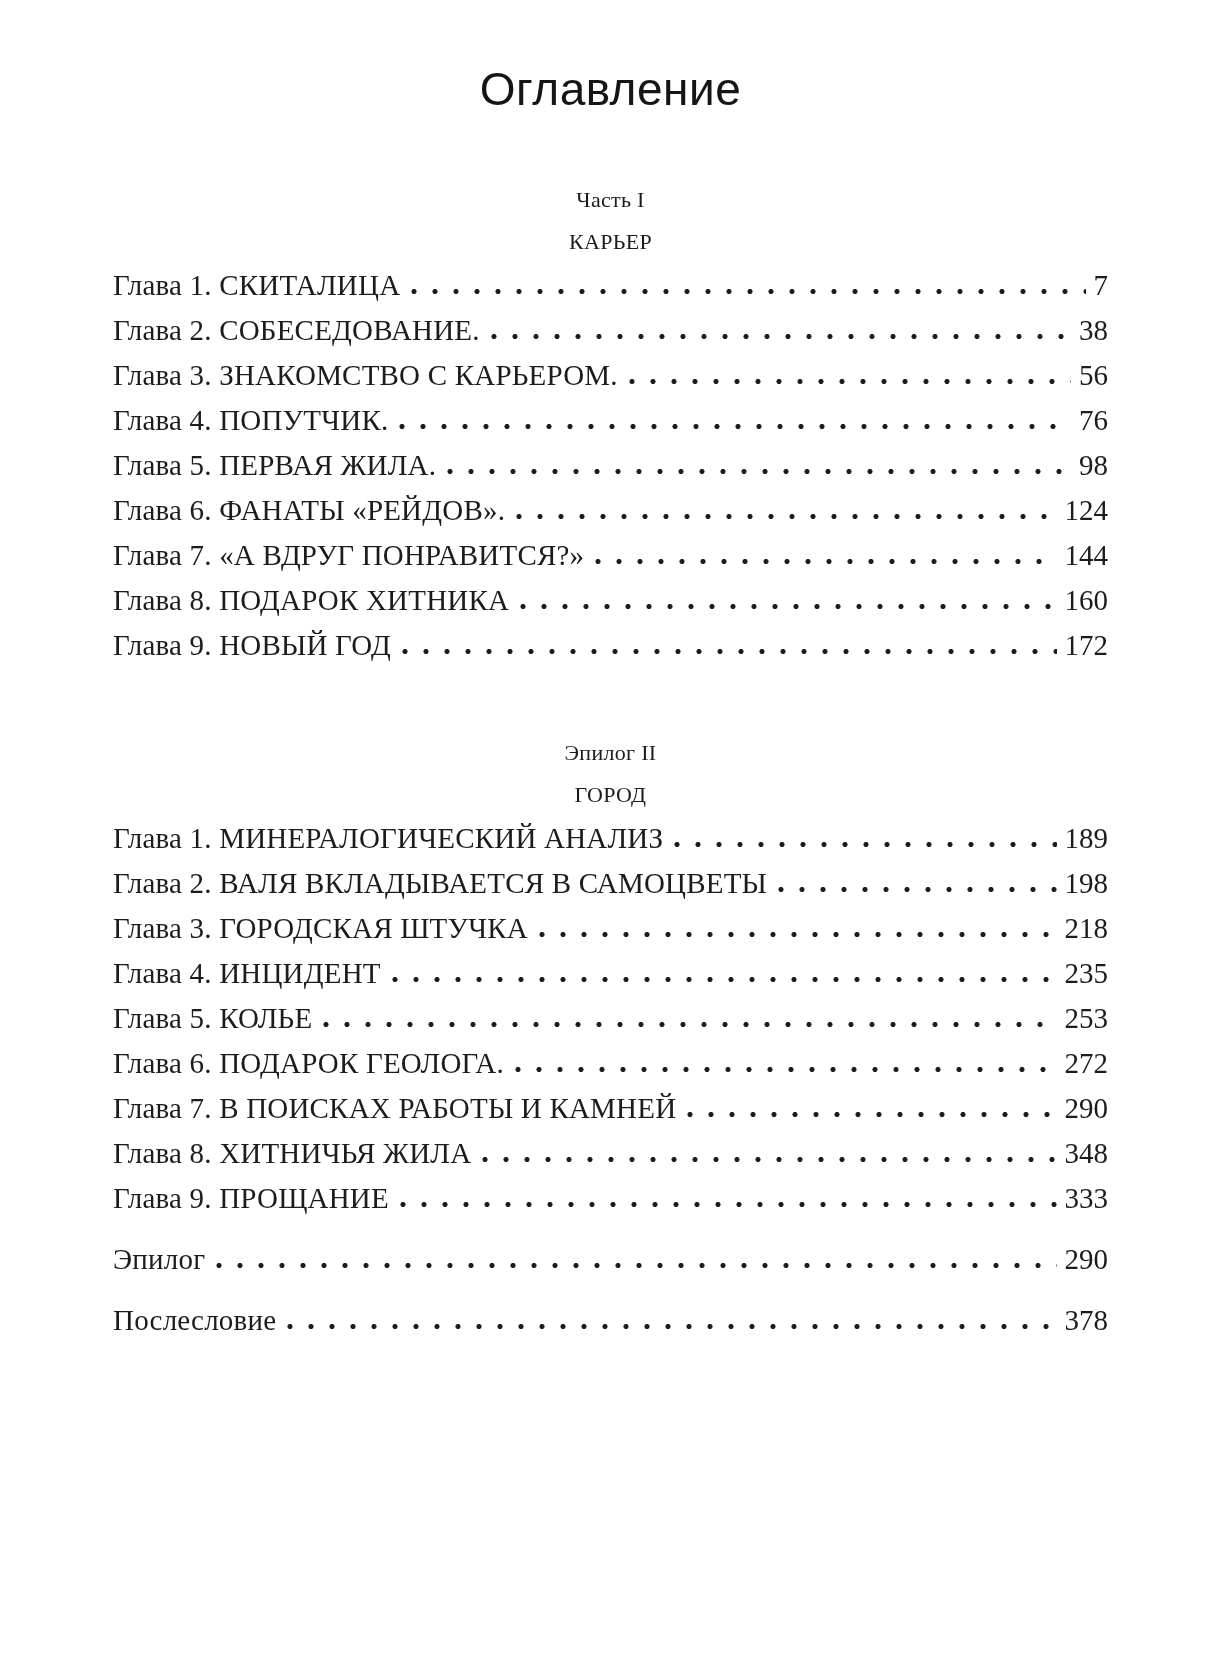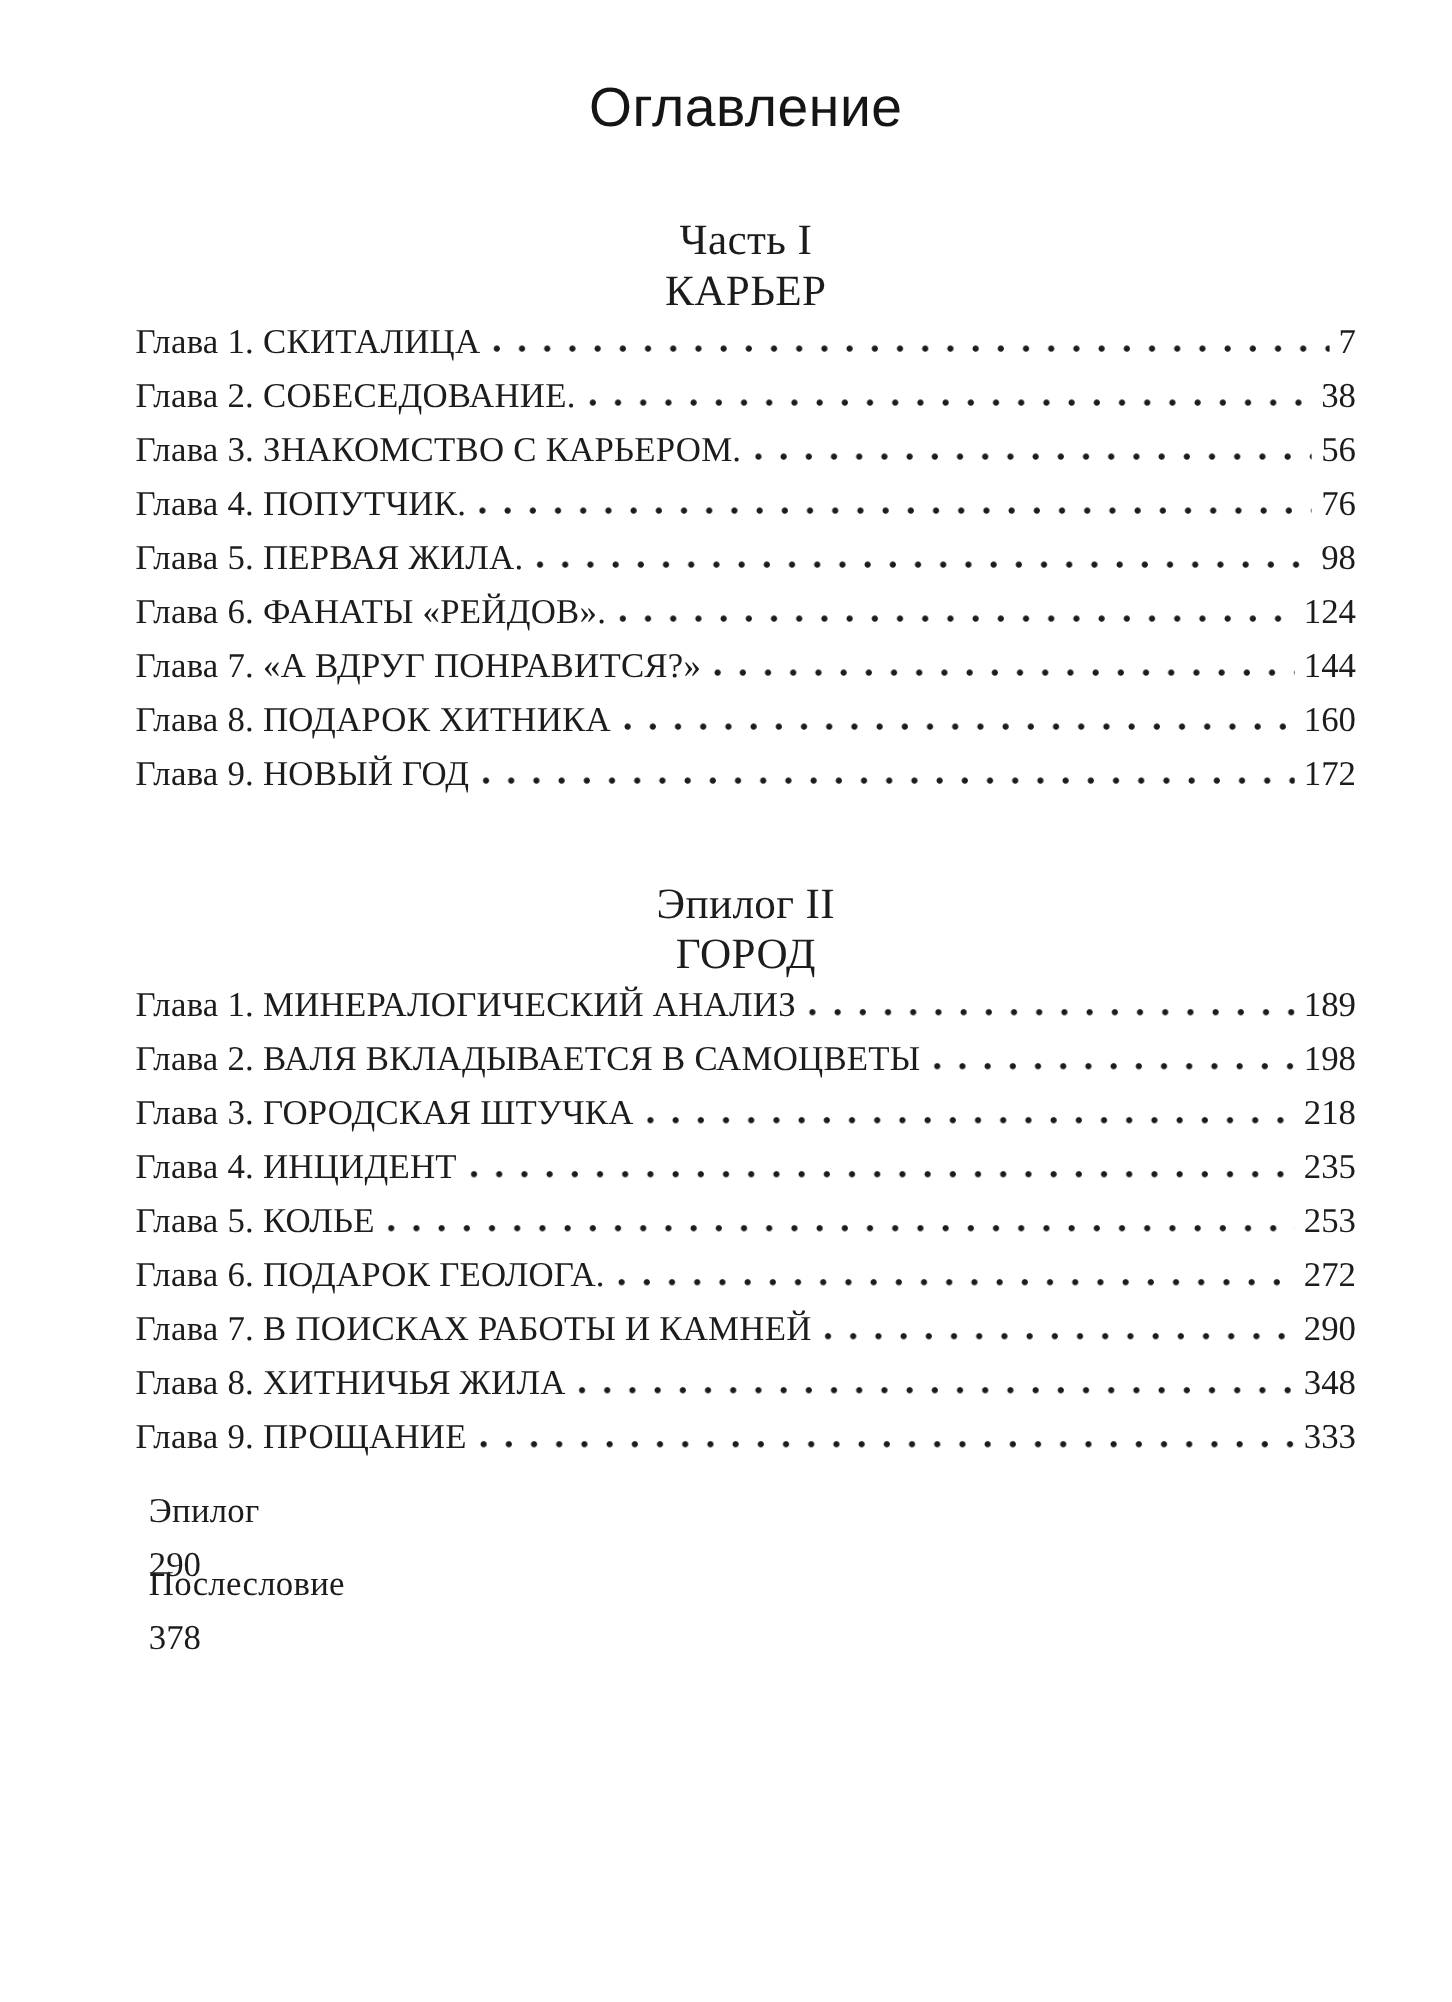--- a/index.html
+++ b/index.html
@@ -11,38 +11,38 @@
     height: 1668px;
     background: #ffffff;
     color: #1c1c1c;
     font-family: "Liberation Serif", "DejaVu Serif", serif;
     overflow: hidden;
   }
   .page {
     box-sizing: border-box;
     width: 1210px;
     height: 1668px;
-    padding: 62px 80px 40px 113px;
+    padding: 62px 102px 40px 113px;
   }
   .page-title {
     margin: 0;
     font-family: "Liberation Sans", "DejaVu Sans", sans-serif;
     font-weight: normal;
     font-size: 46px;
     line-height: 55px;
     text-align: center;
     letter-spacing: 0.5px;
     color: #151515;
   }
   .toc-part { margin-top: 62px; }
   .toc-part + .toc-part { margin-top: 64px; }
   .part-heading, .part-subheading {
     margin: 0;
     font-weight: normal;
-    font-size: 36px;
+    font-size: 22px;
     line-height: 42px;
     text-align: center;
     letter-spacing: 0.3px;
   }
   .toc-entries { }
   .toc-row {
     display: flex;
     align-items: baseline;
     height: 45px;
     line-height: 45px;
@@ -54,21 +54,21 @@
     flex: 1 1 auto;
     min-width: 18px;
     height: 7px;
     margin: 0 8px 0 11px;
     background-image: radial-gradient(circle at 3px 3.5px, #1c1c1c 2.2px, rgba(0,0,0,0) 2.9px);
     background-size: 21px 7px;
     background-repeat: repeat-x;
     background-position: left bottom;
   }
   .toc-page-num { flex: 0 0 auto; }
-  .toc-extras .toc-row { margin-top: 16px; flex-direction: column; }
+  .toc-extras .toc-row { margin-top: 16px; }
 </style>
 </head>
 <body>
 
 <main class="page">
   <h1 class="page-title">Оглавление</h1>
 
   <div id="toc-parts">
       <section class="toc-part">
         <h2 class="part-heading">Часть I</h2>

